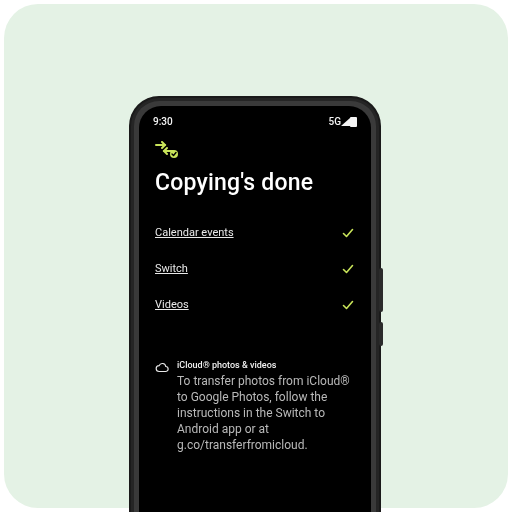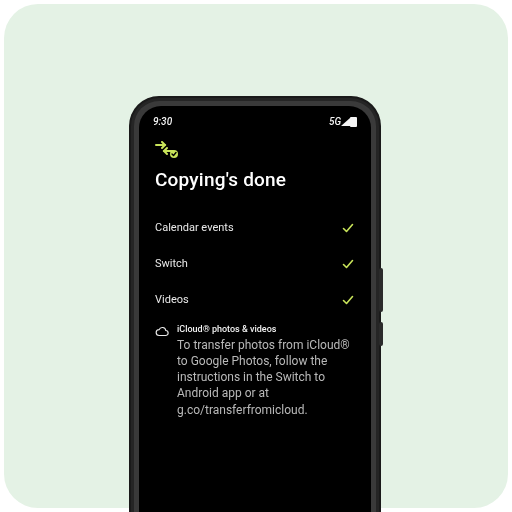--- a/index.html
+++ b/index.html
@@ -68,68 +68,69 @@
 
   
   .status {
     display: flex;
     align-items: center;
     justify-content: space-between;
     padding: 10px 14px 4px;
     font-size: 10px;
     font-weight: 500;
     color: #f4f4f4;
-    font-style: italic;
   }
   .status-right { display: flex; align-items: center; }
   .sig-tri {
     width: 0; height: 0;
     border-style: solid;
     border-width: 0 0 8px 9px;
     border-color: transparent transparent #f4f4f4 transparent;
   }
   .batt {
     width: 7px; height: 10px;
     background: #f4f4f4;
     border-radius: 1px;
   }
 
   
   .header {
     padding: 10px 16px 4px;
   }
   .header-icon { margin-bottom: 6px; }
   .title {
-    font-size: 19px;
+    font-size: 23px;
     font-weight: 500;
     letter-spacing: 0.2px;
     color: #ffffff;
     line-height: 1.2;
     margin-bottom: 14px;
   }
 
   
   .list { padding: 0 16px; }
   .row {
     display: flex;
     align-items: center;
     justify-content: space-between;
     padding: 11px 0;
+    text-decoration: underline;
   }
   .row-label {
     font-size: 11px;
     color: #e9e9e9;
   }
   .check svg { display: block; }
 
   
   .note {
     padding: 6px 16px 0;
     display: flex;
     gap: 8px;
+    margin-top: 31px;
   }
   .note-body { flex: 1; }
   .note-title {
     font-size: 9px;
     font-weight: 500;
     color: #f2f2f2;
     margin-bottom: 3px;
   }
   .note-text {
     font-size: 12px;

